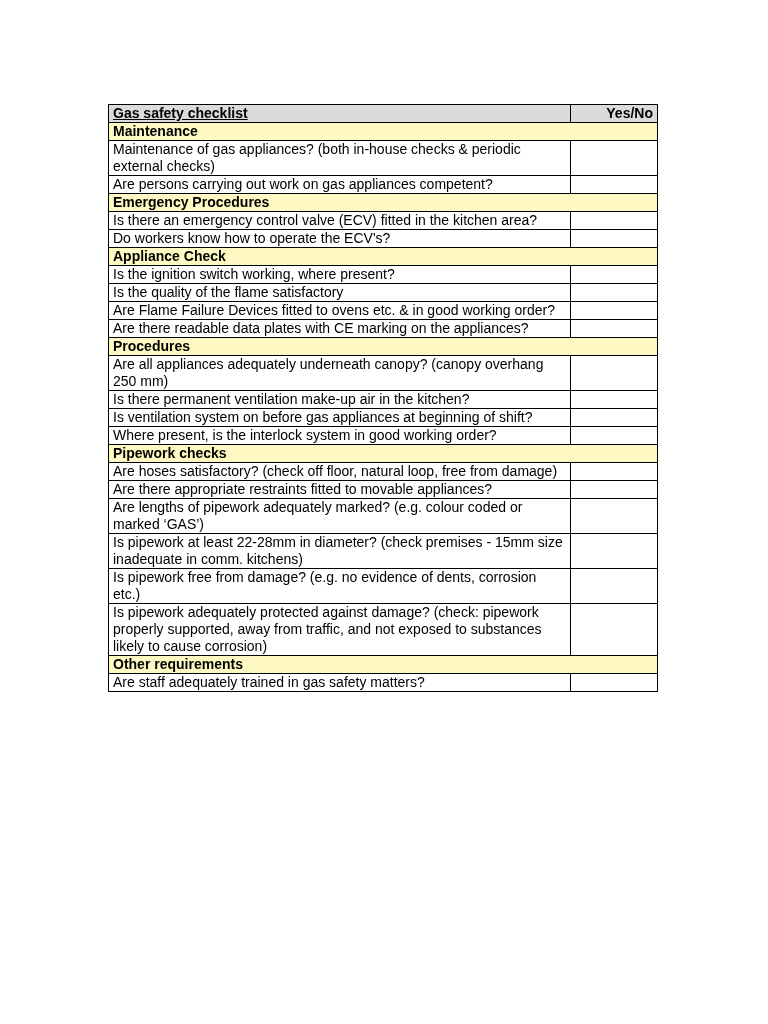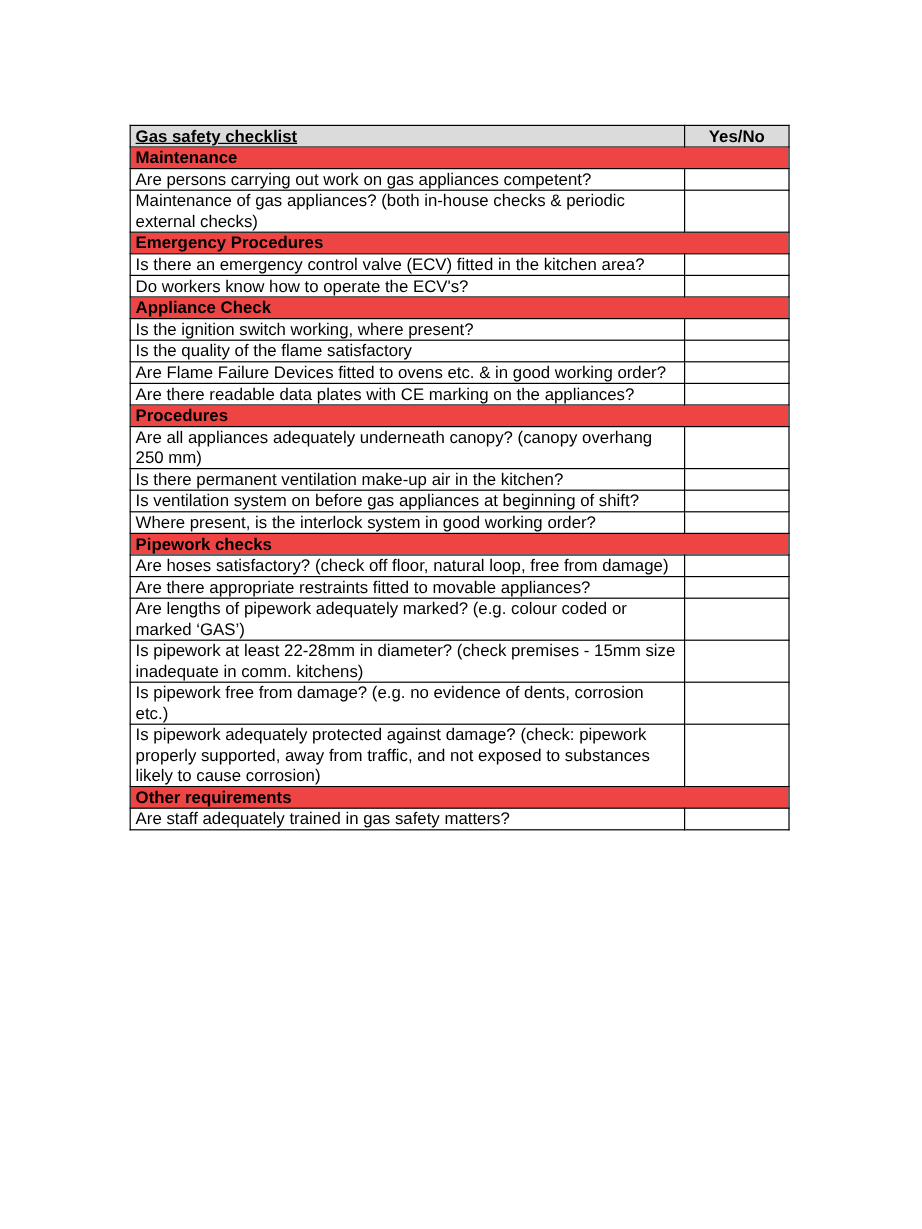--- a/index.html
+++ b/index.html
@@ -33,24 +33,24 @@
     line-height: 17px;
     vertical-align: top;
     padding: 0 4px;
     overflow: hidden;
   }
   td.head-cell {
     background: #dbdbdb;
     font-weight: bold;
     margin-left: 36px;
   }
-  td.head-cell.ans-head { text-align: center; }
+  td.head-cell.ans-head { text-align: right; }
   .title-underline { text-decoration: underline; }
   td.section-cell {
-    background: #ef4444;
+    background: #fef9c3;
     font-weight: bold;
   }
   td.answer-cell { background: #ffffff; }
 </style>
 </head>
 <body>
 
 <div class="table-wrap">
   <table class="checklist">
     <colgroup>
@@ -61,25 +61,25 @@
     <tbody>
         <tr>
       <td class="head-cell"><span class="title-underline">Gas safety checklist</span></td>
       <td class="head-cell ans-head">Yes/No</td>
     </tr>
 
     <tr>
       <td class="section-cell" colspan="2">Maintenance</td>
     </tr>
     <tr>
-      <td>Are persons carrying out work on gas appliances competent?</td>
+      <td>Maintenance of gas appliances? (both in-house checks &amp; periodic external checks)</td>
       <td class="answer-cell"></td>
     </tr>
     <tr>
-      <td>Maintenance of gas appliances? (both in-house checks &amp; periodic external checks)</td>
+      <td>Are persons carrying out work on gas appliances competent?</td>
       <td class="answer-cell"></td>
     </tr>
 
     <tr>
       <td class="section-cell" colspan="2">Emergency Procedures</td>
     </tr>
     <tr>
       <td>Is there an emergency control valve (ECV) fitted in the kitchen area?</td>
       <td class="answer-cell"></td>
     </tr>

